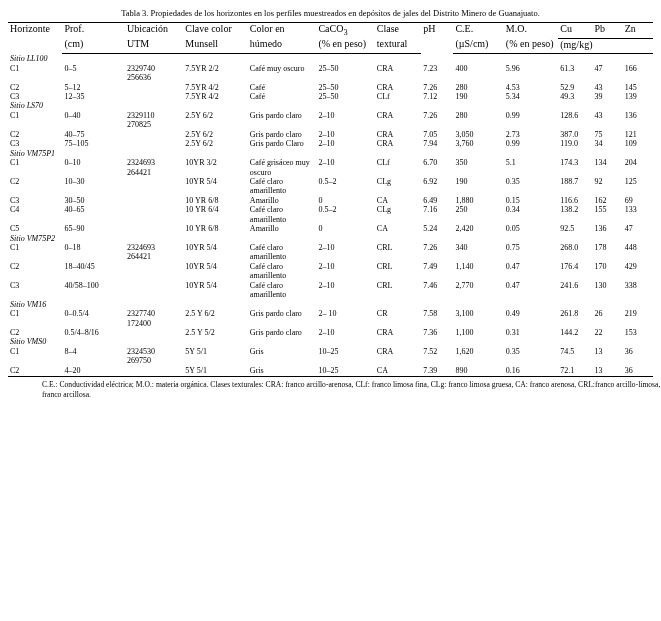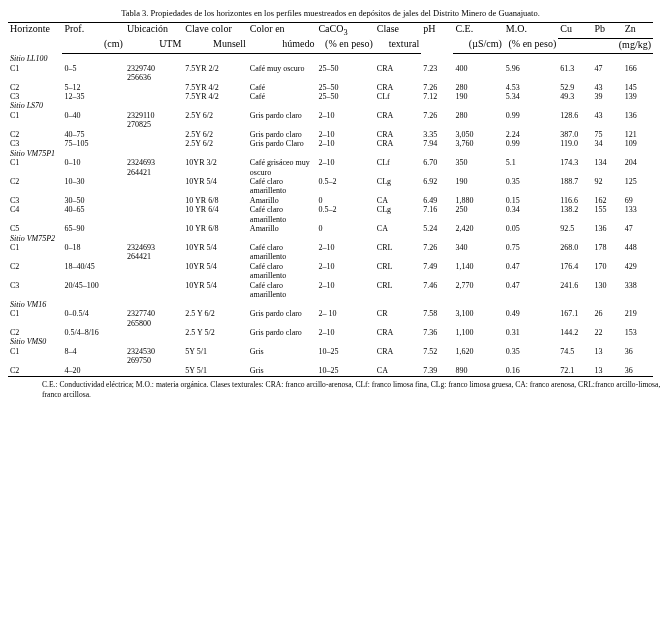--- a/index.html
+++ b/index.html
@@ -41,21 +41,21 @@
     text-align: left;
   }
   thead th {
     font-size: 10px;
     padding-top: 3px;
     padding-bottom: 3px;
     vertical-align: top;
   }
   thead tr.head-main th { border-top: 1.3px solid #000; }
   thead tr.head-main th.metal-group { border-bottom: 0.8px solid #000; padding-bottom: 1px;}
-  thead tr.head-sub th { border-bottom: 1.3px solid #000; padding-bottom: 3px; text-align: right;}
+  thead tr.head-sub th { border-bottom: 1.3px solid #000; padding-bottom: 3px;}
   .c-ctr { text-align: center; }
   .c-l { text-align: left; }
   .sitio {
     font-style: italic;
     font-weight: bold;
     font-size: 8px;
   }
   .sitio td { padding-top: 4px; }
   tbody td { padding-top: 1px; padding-bottom: 1px; }
   .footnote {
@@ -197,23 +197,23 @@
           <td class="c-ctr">136</td>
         </tr>
         <tr>
           <td class="c-l">C2</td>
           <td class="c-ctr">40–75</td>
           <td class="c-ctr"></td>
           <td class="c-ctr">2.5Y 6/2</td>
           <td class="c-l">Gris pardo claro</td>
           <td class="c-ctr">2–10</td>
           <td class="c-ctr">CRA</td>
-          <td class="c-ctr">3.35</td>
+          <td class="c-ctr">7.05</td>
           <td class="c-ctr">3,050</td>
-          <td class="c-ctr">2.24</td>
+          <td class="c-ctr">2.73</td>
           <td class="c-ctr">387.0</td>
           <td class="c-ctr">75</td>
           <td class="c-ctr">121</td>
         </tr>
         <tr>
           <td class="c-l">C3</td>
           <td class="c-ctr">75–105</td>
           <td class="c-ctr"></td>
           <td class="c-ctr">2.5Y 6/2</td>
           <td class="c-l">Gris pardo Claro</td>
@@ -338,51 +338,51 @@
           <td class="c-ctr">CRL</td>
           <td class="c-ctr">7.49</td>
           <td class="c-ctr">1,140</td>
           <td class="c-ctr">0.47</td>
           <td class="c-ctr">176.4</td>
           <td class="c-ctr">170</td>
           <td class="c-ctr">429</td>
         </tr>
         <tr>
           <td class="c-l">C3</td>
-          <td class="c-ctr">20/45–100</td>
+          <td class="c-ctr">40/58–100</td>
           <td class="c-ctr"></td>
           <td class="c-ctr">10YR 5/4</td>
           <td class="c-l">Café claro amarillento</td>
           <td class="c-ctr">2–10</td>
           <td class="c-ctr">CRL</td>
           <td class="c-ctr">7.46</td>
           <td class="c-ctr">2,770</td>
           <td class="c-ctr">0.47</td>
           <td class="c-ctr">241.6</td>
           <td class="c-ctr">130</td>
           <td class="c-ctr">338</td>
         </tr>
         <tr class="sitio">
           <td colspan="13">Sitio VM16</td>
         </tr>
         <tr>
           <td class="c-l">C1</td>
           <td class="c-ctr">0–0.5/4</td>
           <td class="c-ctr">
             <div>2327740</div>
-            <div>265800</div>
+            <div>172400</div>
           </td>
           <td class="c-ctr">2.5 Y 6/2</td>
           <td class="c-l">Gris pardo claro</td>
           <td class="c-ctr">2– 10</td>
           <td class="c-ctr">CR</td>
           <td class="c-ctr">7.58</td>
           <td class="c-ctr">3,100</td>
           <td class="c-ctr">0.49</td>
-          <td class="c-ctr">167.1</td>
+          <td class="c-ctr">261.8</td>
           <td class="c-ctr">26</td>
           <td class="c-ctr">219</td>
         </tr>
         <tr>
           <td class="c-l">C2</td>
           <td class="c-ctr">0.5/4–8/16</td>
           <td class="c-ctr"></td>
           <td class="c-ctr">2.5 Y 5/2</td>
           <td class="c-l">Gris pardo claro</td>
           <td class="c-ctr">2–10</td>

